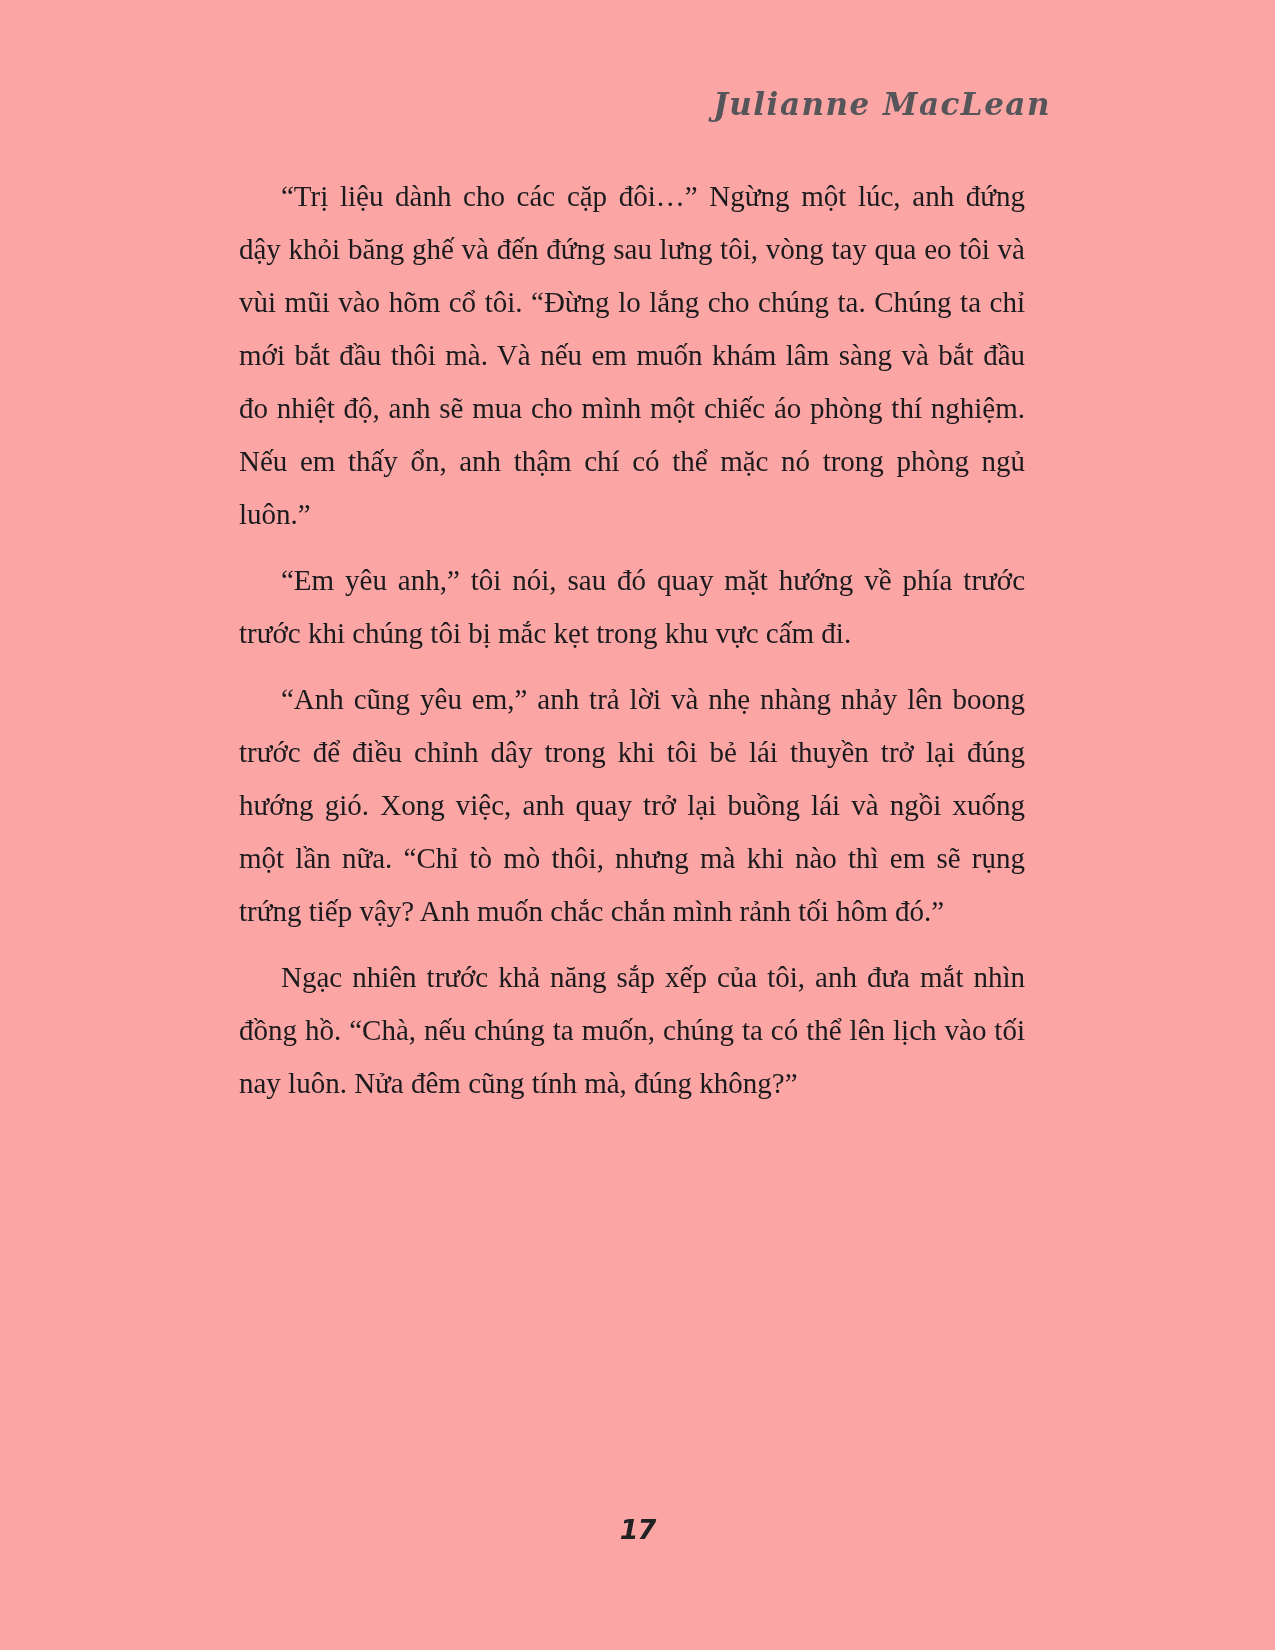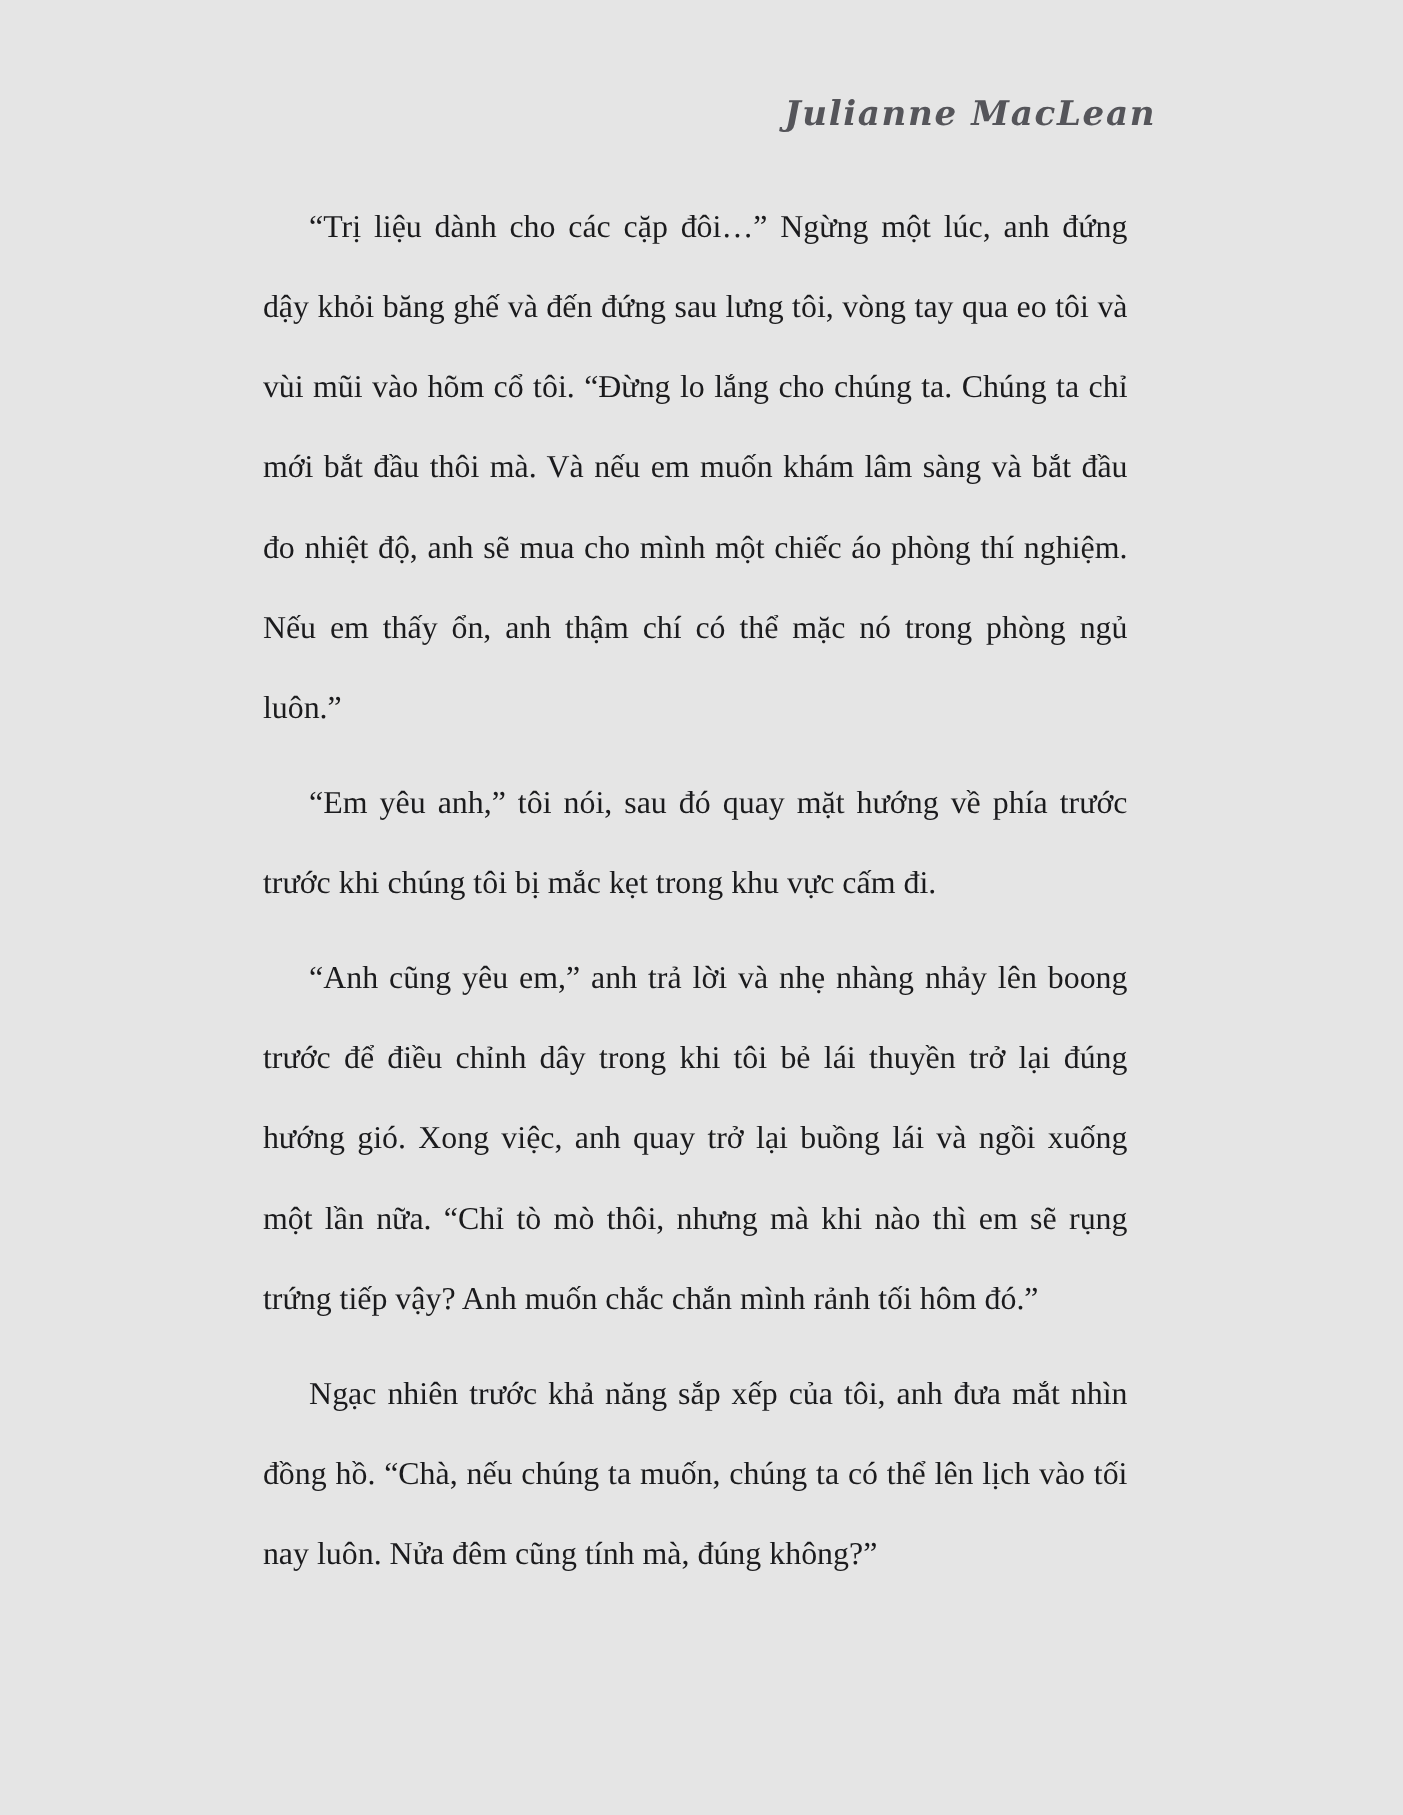--- a/index.html
+++ b/index.html
@@ -10,21 +10,21 @@
     overflow: hidden;
   }
   body {
     font-family: "Liberation Serif", "DejaVu Serif", serif;
     color: #1b1b1d;
     position: relative;
   }
   .book-page {
     position: absolute;
     inset: 0;
-    background: #e5e5e5;
+    background: #fca5a5;
   }
   .running-header {
     position: absolute;
     top: 86px;
     left: 0;
     right: 224px;
     text-align: right;
     font-family: "DejaVu Serif", "Liberation Serif", serif;
     font-style: italic;
     font-weight: 600;
@@ -33,21 +33,21 @@
     color: #55555a;
   }
   .body-text {
     position: absolute;
     top: 170px;
     left: 239px;
     width: 786px;
   }
   .body-text p {
     font-size: 29px;
-    line-height: 73px;
+    line-height: 53px;
     text-align: justify;
     text-indent: 42px;
     margin-bottom: 13px;
     color: #1b1b1d;
   }
   .page-number {
     position: absolute;
     top: 1514px;
     left: 0;
     width: 100%;
@@ -67,14 +67,15 @@
 
   <div class="running-header">Julianne MacLean</div>
 
   <div class="body-text">
     <p>“Trị liệu dành cho các cặp đôi…” Ngừng một lúc, anh đứng dậy khỏi băng ghế và đến đứng sau lưng tôi, vòng tay qua eo tôi và vùi mũi vào hõm cổ tôi. “Đừng lo lắng cho chúng ta. Chúng ta chỉ mới bắt đầu thôi mà. Và nếu em muốn khám lâm sàng và bắt đầu đo nhiệt độ, anh sẽ mua cho mình một chiếc áo phòng thí nghiệm. Nếu em thấy ổn, anh thậm chí có thể mặc nó trong phòng ngủ luôn.”</p>
     <p>“Em yêu anh,” tôi nói, sau đó quay mặt hướng về phía trước trước khi chúng tôi bị mắc kẹt trong khu vực cấm đi.</p>
     <p>“Anh cũng yêu em,” anh trả lời và nhẹ nhàng nhảy lên boong trước để điều chỉnh dây trong khi tôi bẻ lái thuyền trở lại đúng hướng gió. Xong việc, anh quay trở lại buồng lái và ngồi xuống một lần nữa. “Chỉ tò mò thôi, nhưng mà khi nào thì em sẽ rụng trứng tiếp vậy? Anh muốn chắc chắn mình rảnh tối hôm đó.”</p>
     <p>Ngạc nhiên trước khả năng sắp xếp của tôi, anh đưa mắt nhìn đồng hồ. “Chà, nếu chúng ta muốn, chúng ta có thể lên lịch vào tối nay luôn. Nửa đêm cũng tính mà, đúng không?”</p>
   </div>
 
+  <div class="page-number">17</div>
 
 </div>
 
 </body></html>

